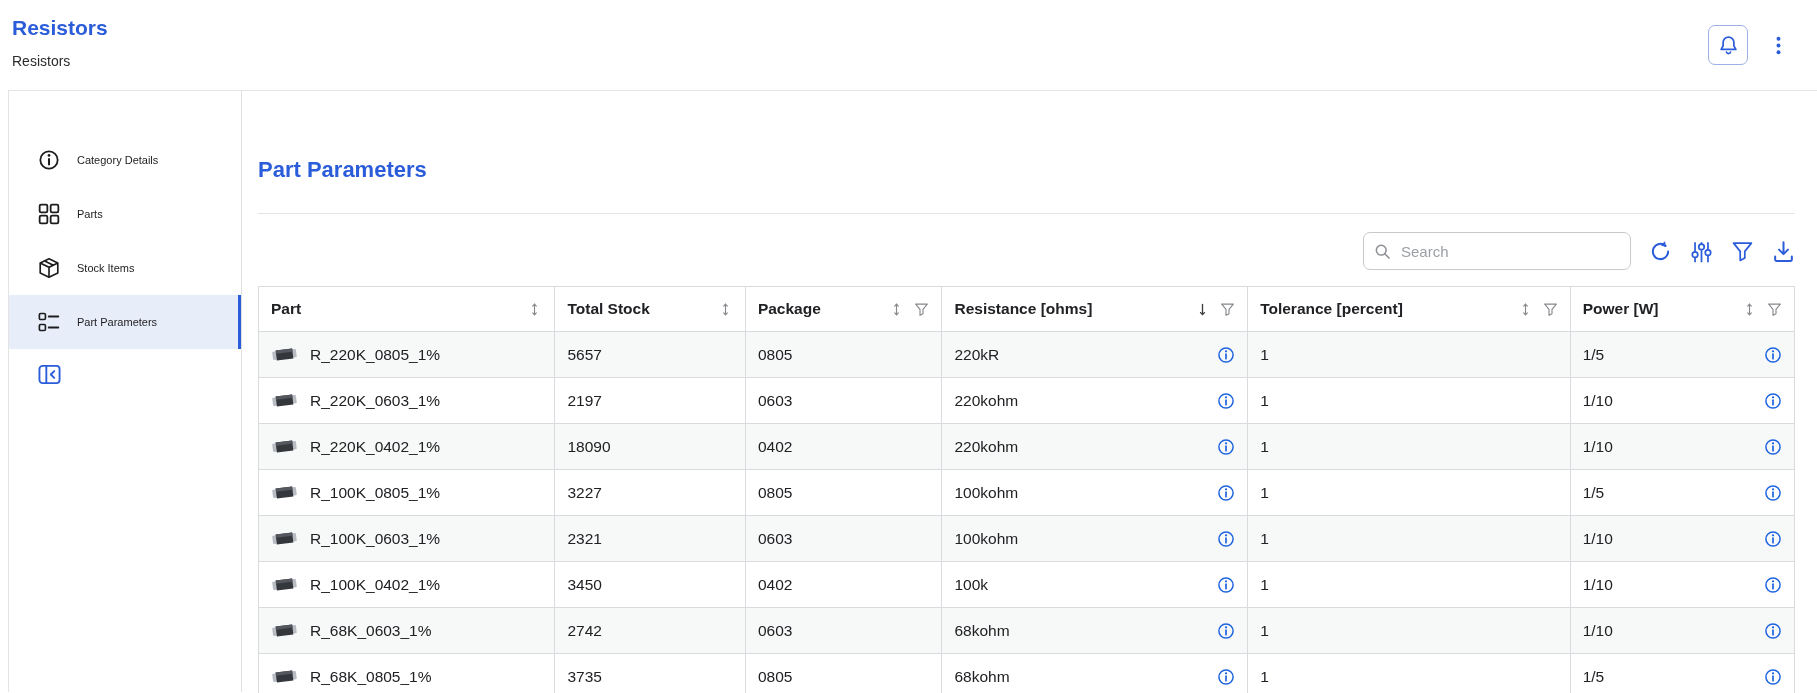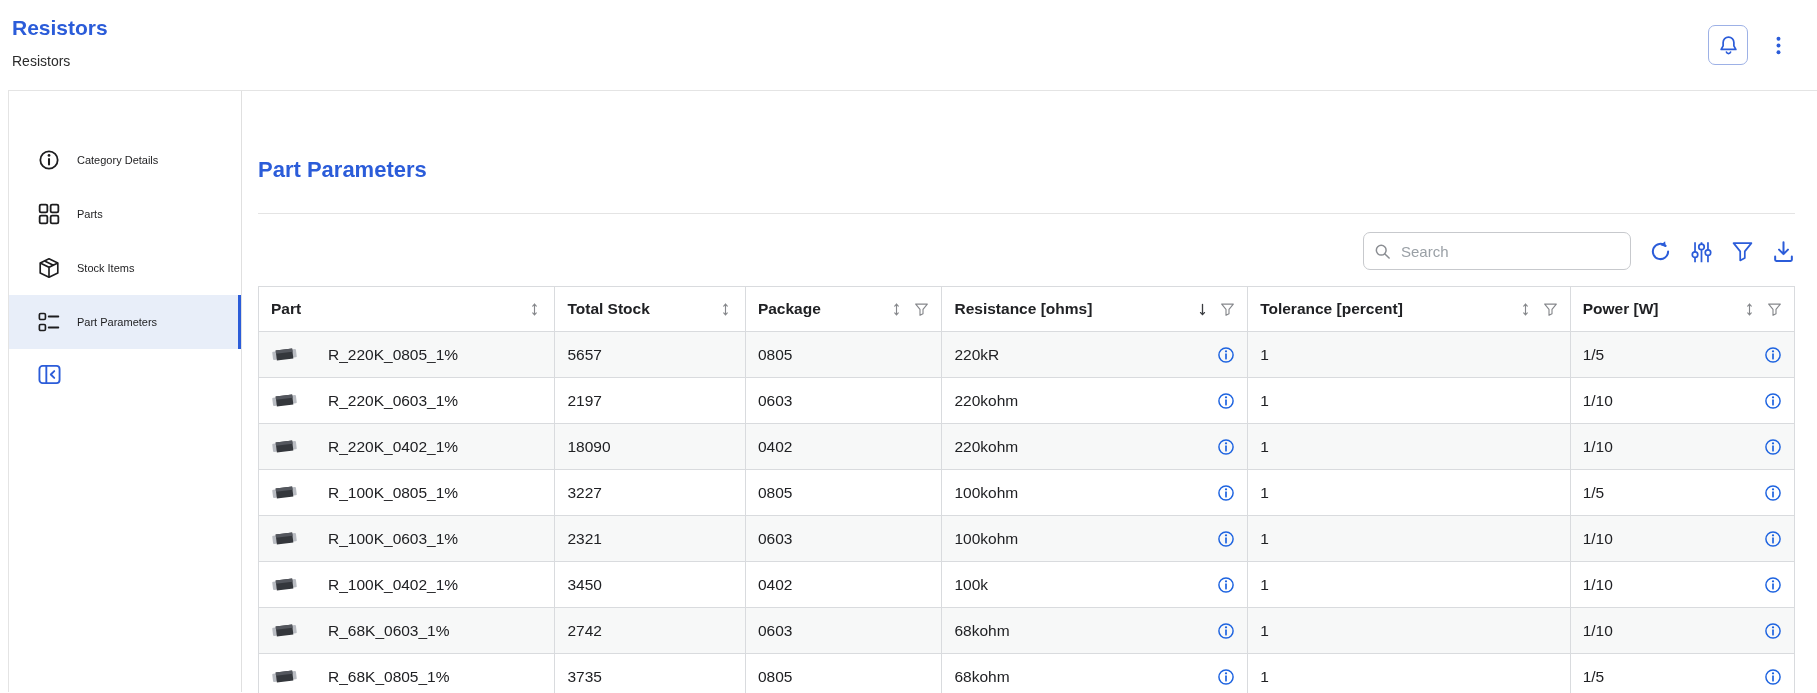--- a/index.html
+++ b/index.html
@@ -132,21 +132,21 @@
     white-space: nowrap;
     overflow: hidden;
   }
   th { font-weight: 700; background: #fff; cursor: pointer; }
   td { height: 46px; }
   tbody tr:nth-child(odd) { background: #f7f8f8; }
   .th-inner { display: flex; align-items: center; justify-content: space-between; gap: 6px; }
   .th-icons { display: flex; align-items: center; gap: 10px; color: #85878b; }
   .th-icons svg { width: 15px; height: 15px; }
   .th-icons .sort-desc { color: #3a3c40; }
-  .part-cell { display: flex; align-items: center; gap: 30px; }
+  .part-cell { display: flex; align-items: center; gap: 12px; }
   .thumb { width: 27px; height: 17px; flex-shrink: 0; cursor: pointer; }
   .thumb svg { width: 27px; height: 17px; transform: rotate(-7deg); }
   .flex-cell { display: flex; align-items: center; justify-content: space-between; gap: 8px; }
   .info-btn {
     background: none; border: none; padding: 0;
     color: #1d63e0; cursor: pointer;
     width: 18px; height: 18px; flex-shrink: 0;
   }
   .info-btn svg { width: 18px; height: 18px; }
 </style>

